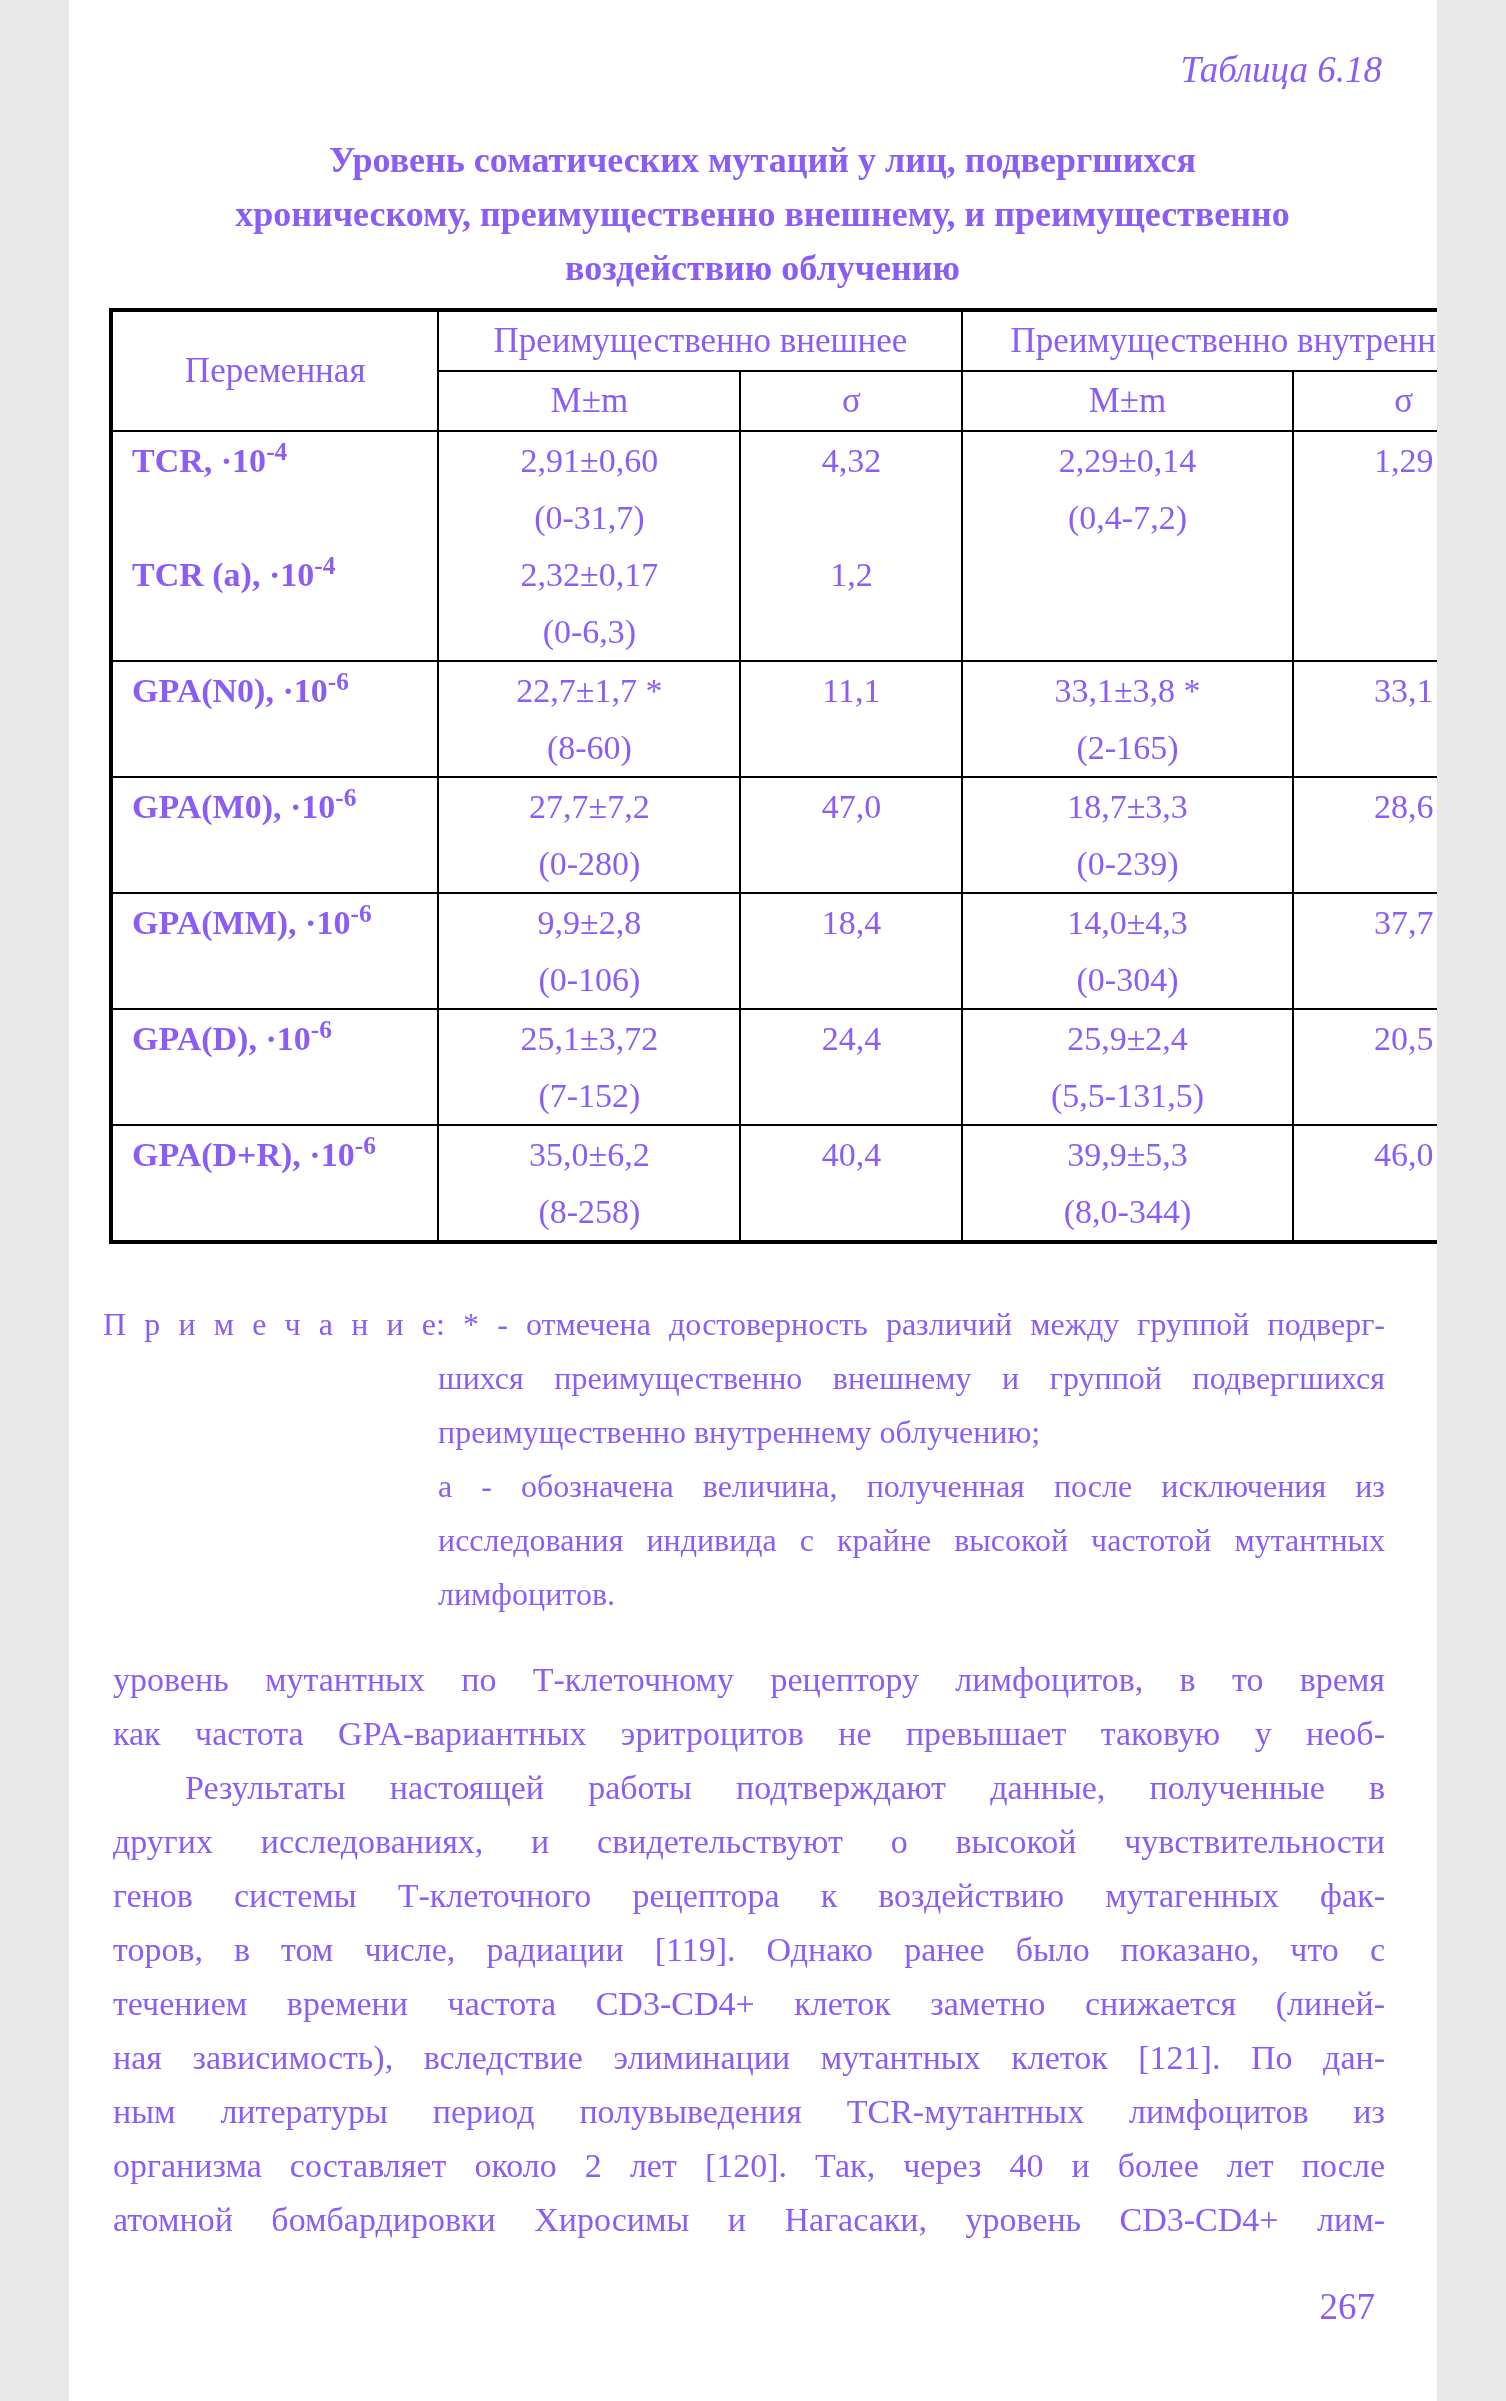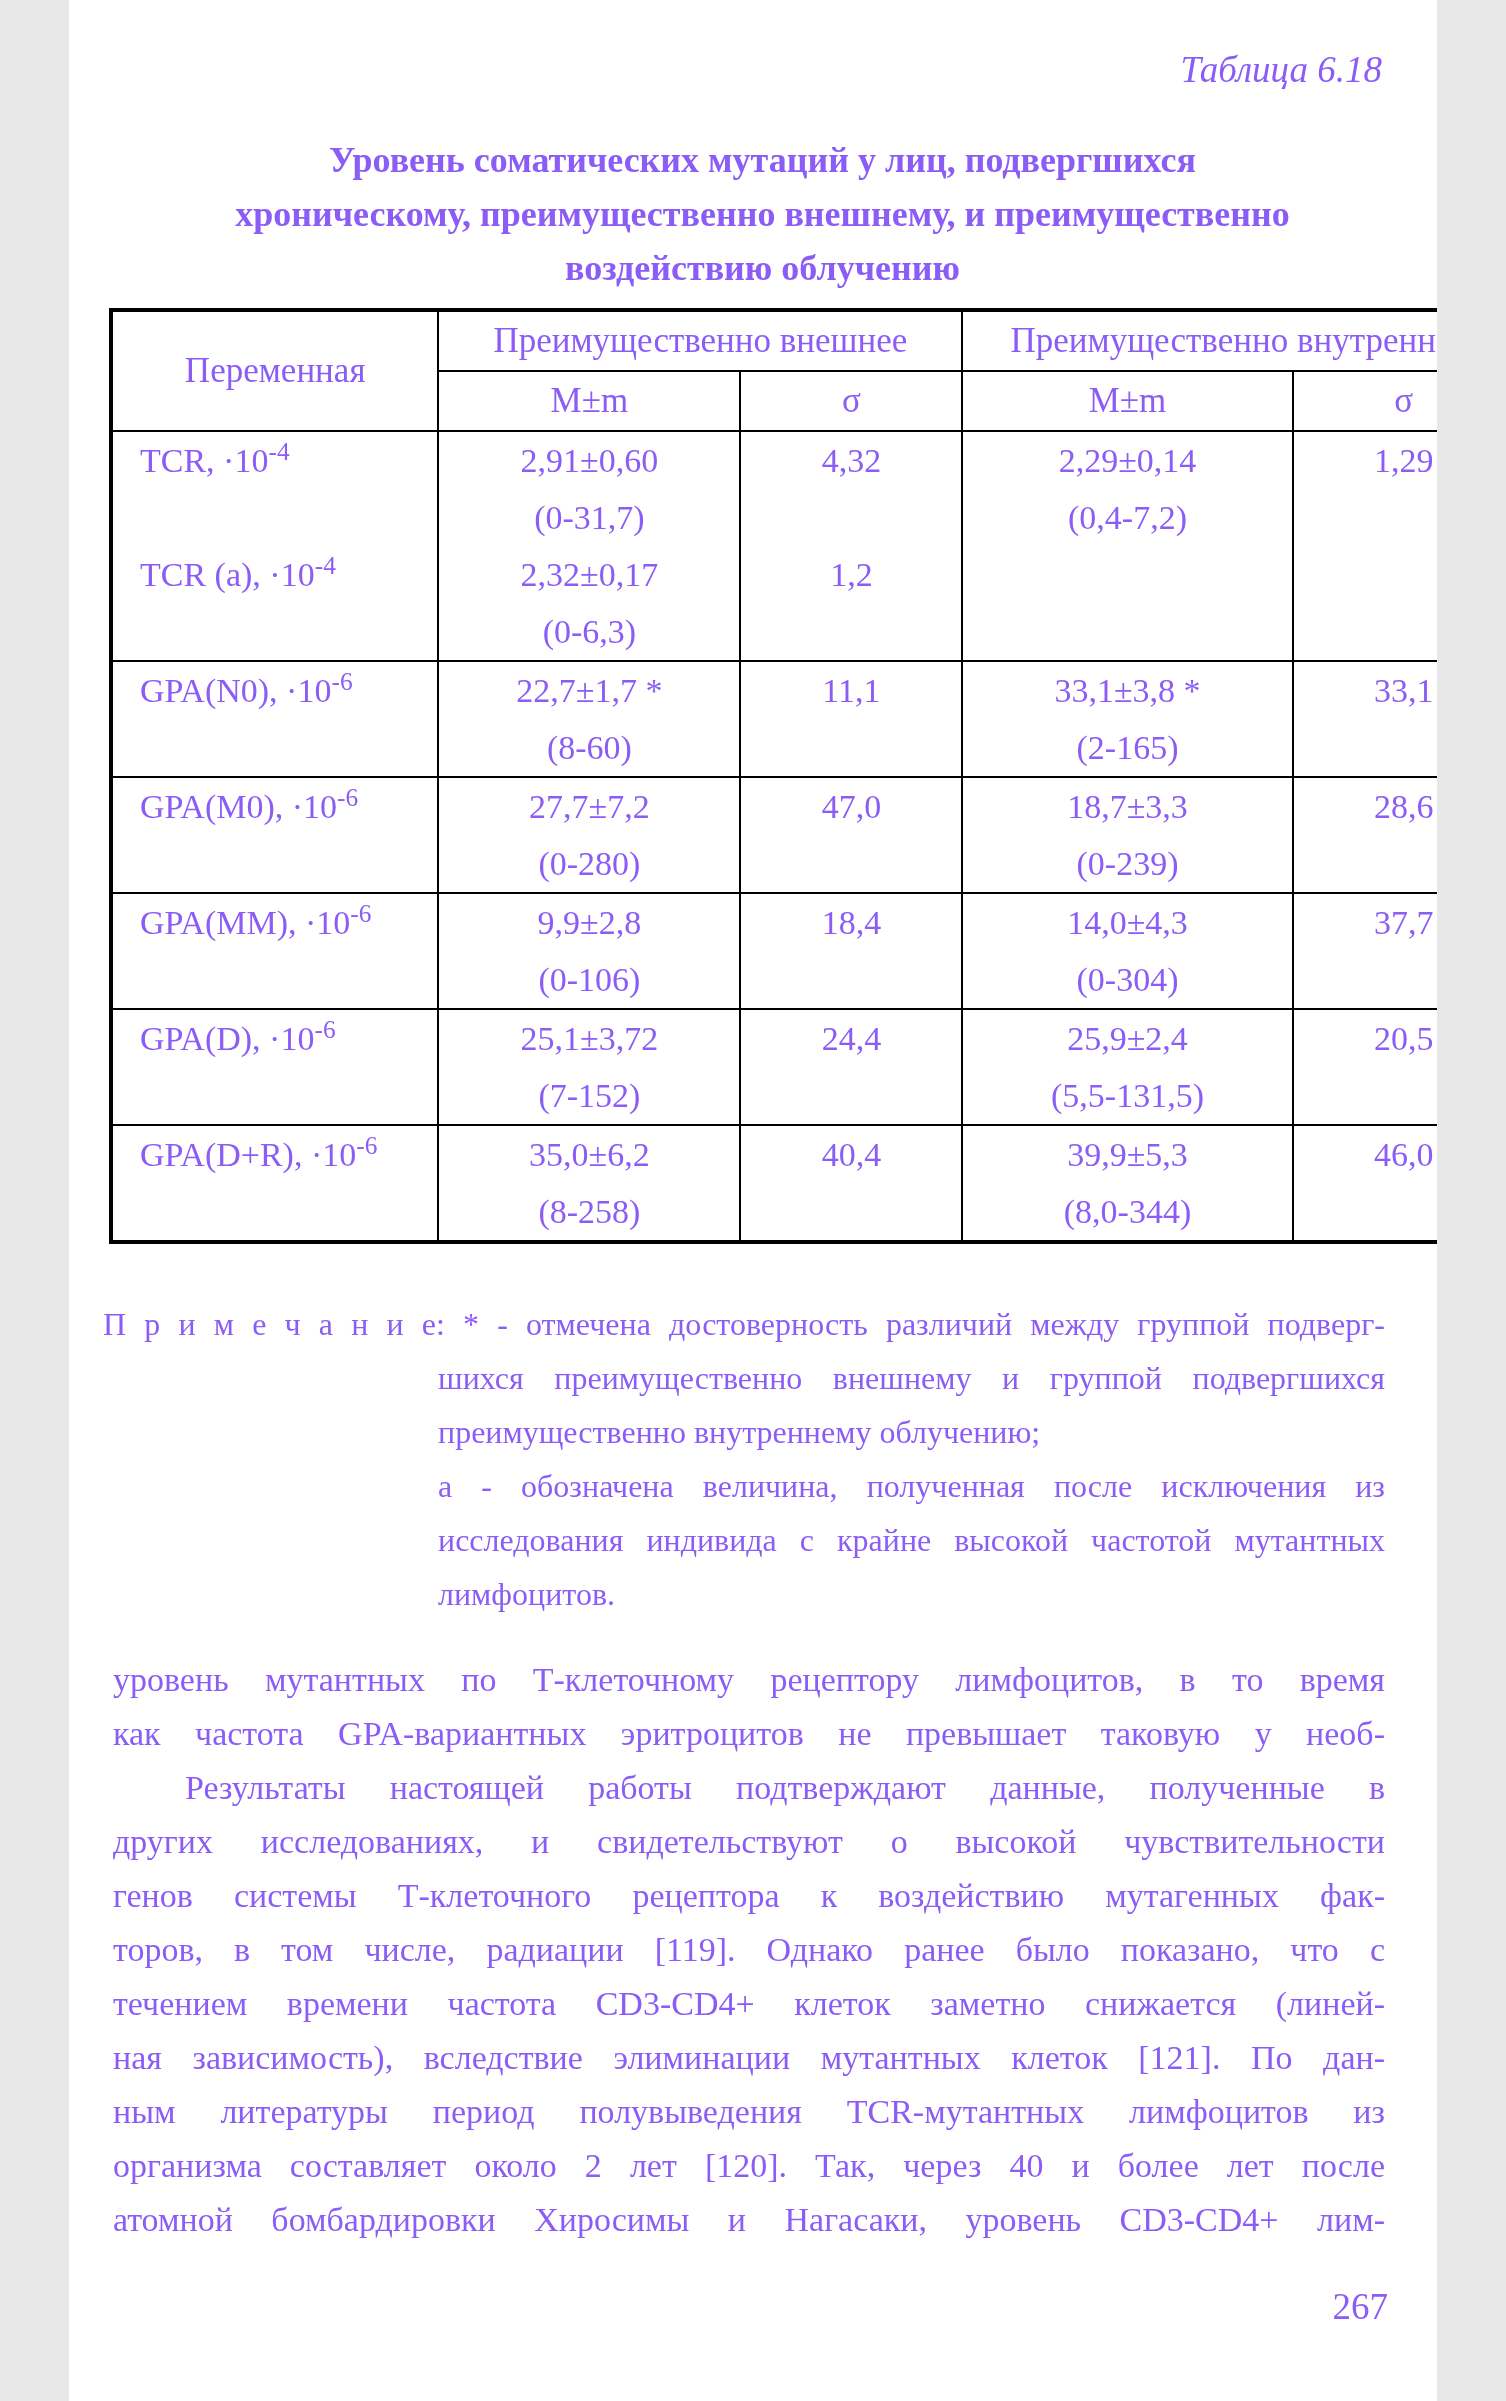--- a/index.html
+++ b/index.html
@@ -21,35 +21,35 @@
     border-collapse:collapse; table-layout:fixed;
     margin:13px 0 0 40px; width:1409px;
     border:4.7px solid #000;
   }
   th, td { border:2.8px solid #000; padding:0; font-weight:normal; }
   thead th { font-size:35px; }
   .group-th { height:58px; }
   .sub-th   { height:58px; }
   td { font-size:34px; vertical-align:top; }
   .line { height:57px; line-height:57px; text-align:center; white-space:nowrap; }
-  .var-cell .line { text-align:left; padding-left:27px; }
+  .var-cell .line { text-align:left; padding-left:19px;font-weight:bold; }
   sup { font-size:25.4px; line-height:0; vertical-align:super; }
   .note {
     margin:53px 52px 0 34px;
     font-size:32px; line-height:54px;
   }
   .note .cont { margin-left:335px; }
   .just { text-align:justify; text-align-last:justify; }
   .body-text {
     margin:32px 52px 0 44px;
     font-size:34px; line-height:54px;
   }
   .indent { padding-left:72px; }
   .page-num {
-    margin:38px 49px 0 0;
+    margin:38px 62px 0 0;
     text-align:right; font-size:37px;
   }
 </style>
 </head>
 <body>
 
 <div class="page">
 
   <div class="caption">Таблица 6.18</div>
 

